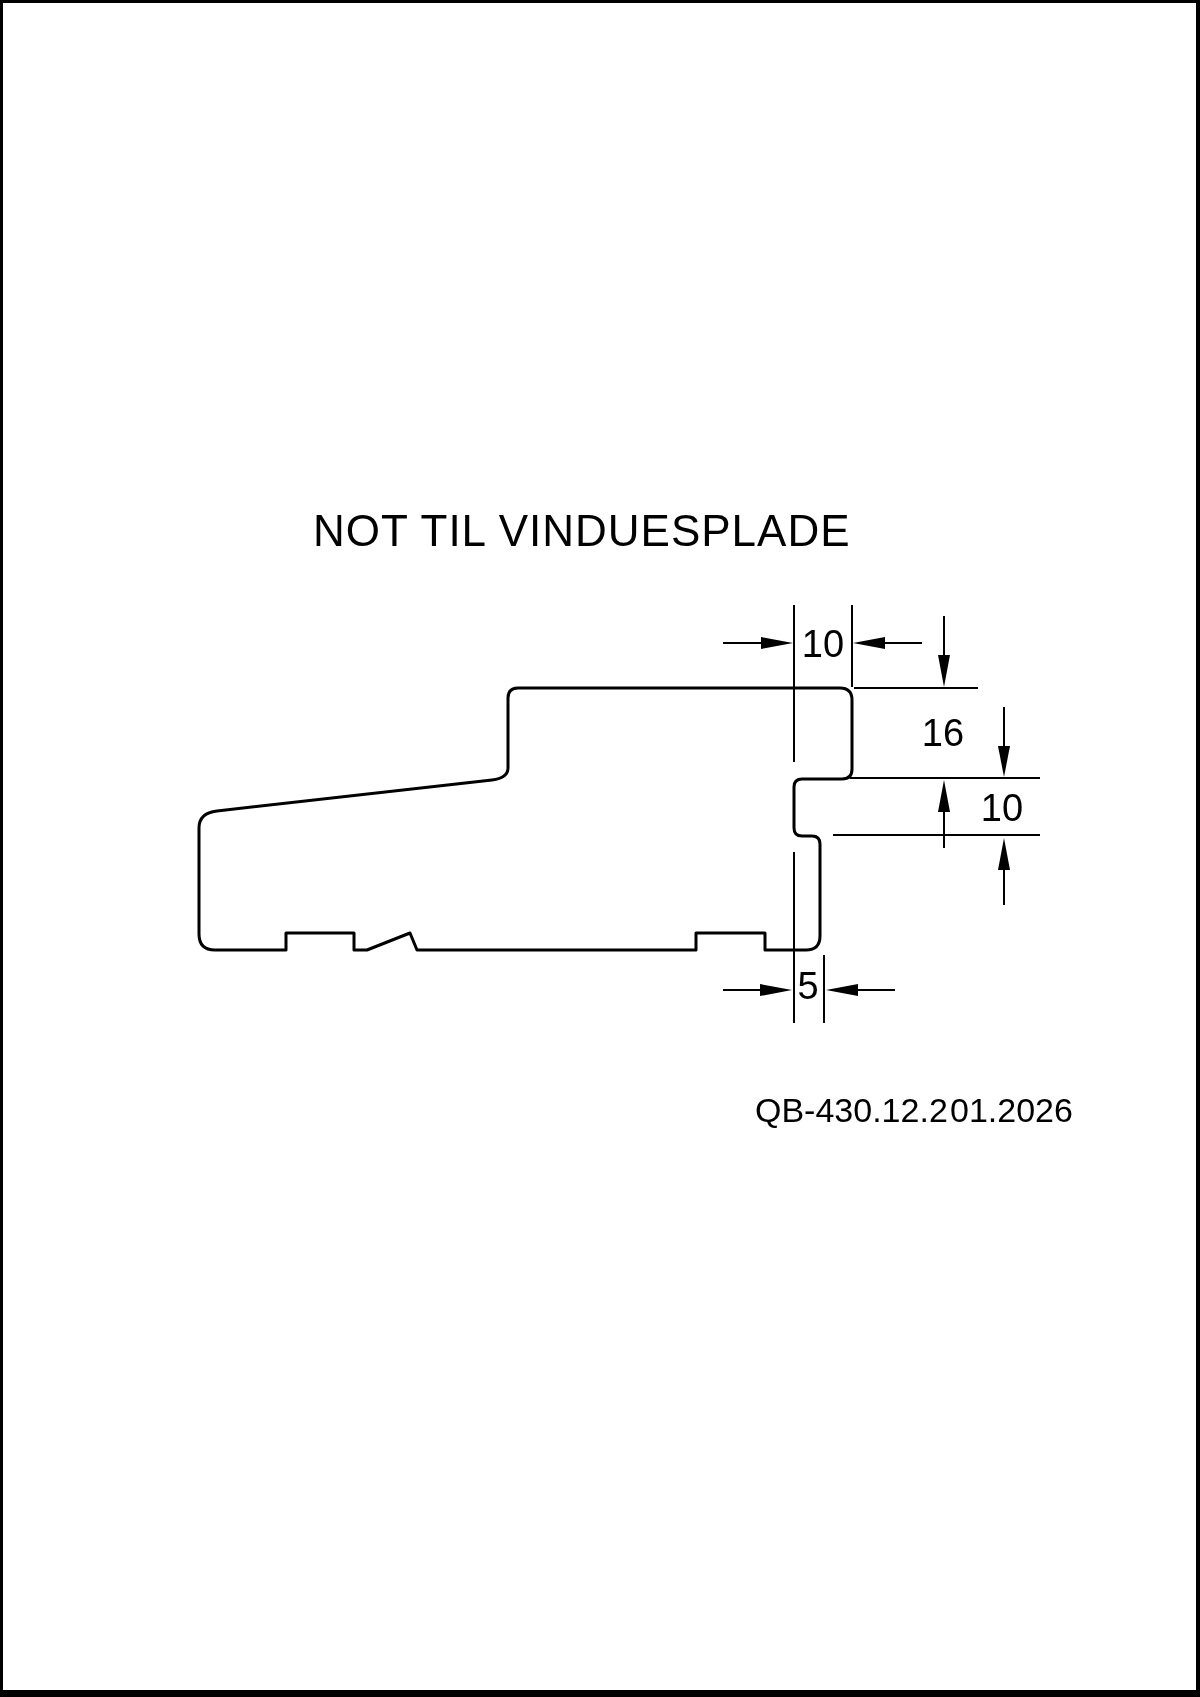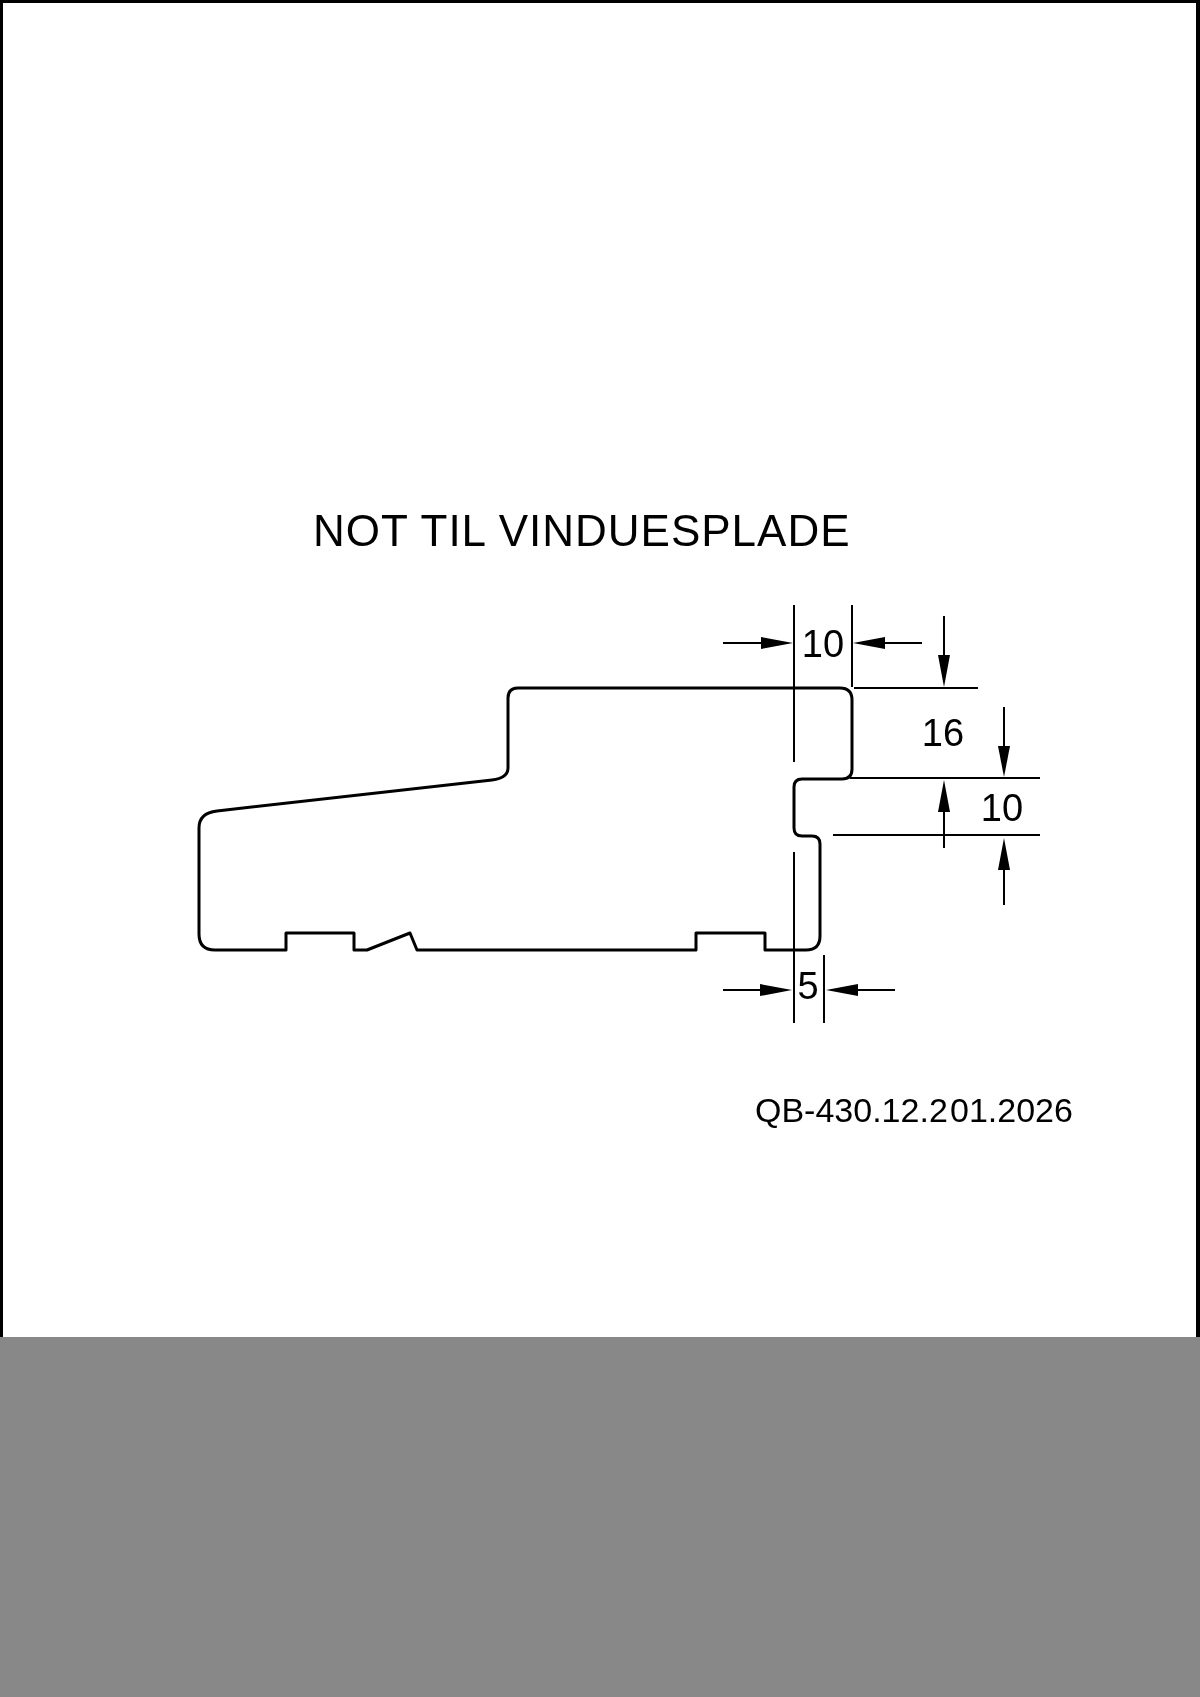--- a/index.html
+++ b/index.html
@@ -1,19 +1,19 @@
 <!DOCTYPE html>
 <html><head>
 <meta charset="utf-8">
 <style>
   html, body { margin: 0; padding: 0; background: #888; }
   .page {
     position: relative;
     width: 1200px;
-    height: 1337px;
+    height: 1697px;
     margin: 0 auto;
     background: #ffffff;
     font-family: "Liberation Sans", sans-serif;
   }
   svg { display: block; }
   .profile   { fill: none; stroke: #000000; stroke-width: 3; stroke-linejoin: round; }
   .dimline   { fill: none; stroke: #000000; stroke-width: 2; }
   .extline   { fill: none; stroke: #000000; stroke-width: 2; }
   .arrowhead { fill: #000000; stroke: none; }
   .borderline{ fill: #000000; stroke: none; }

